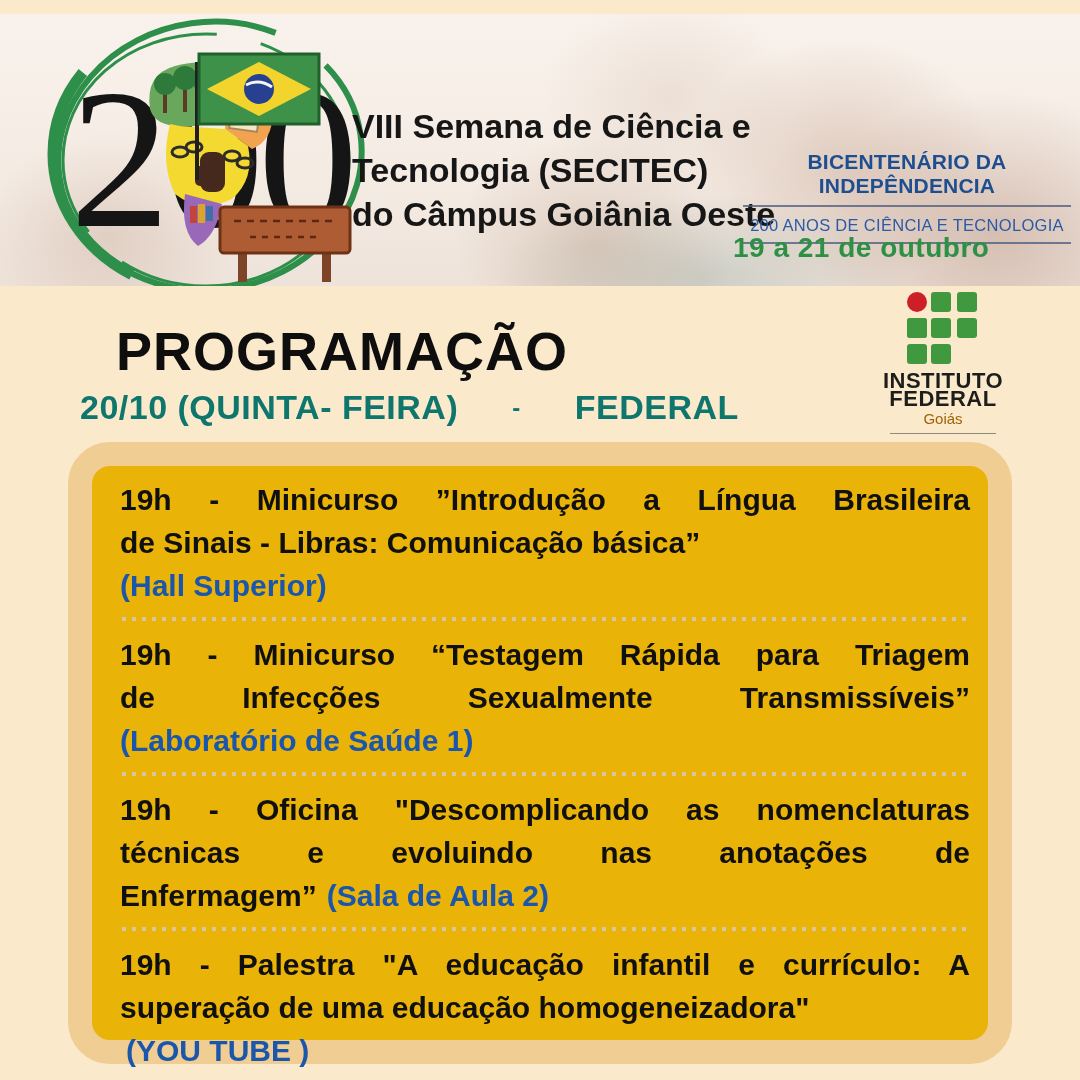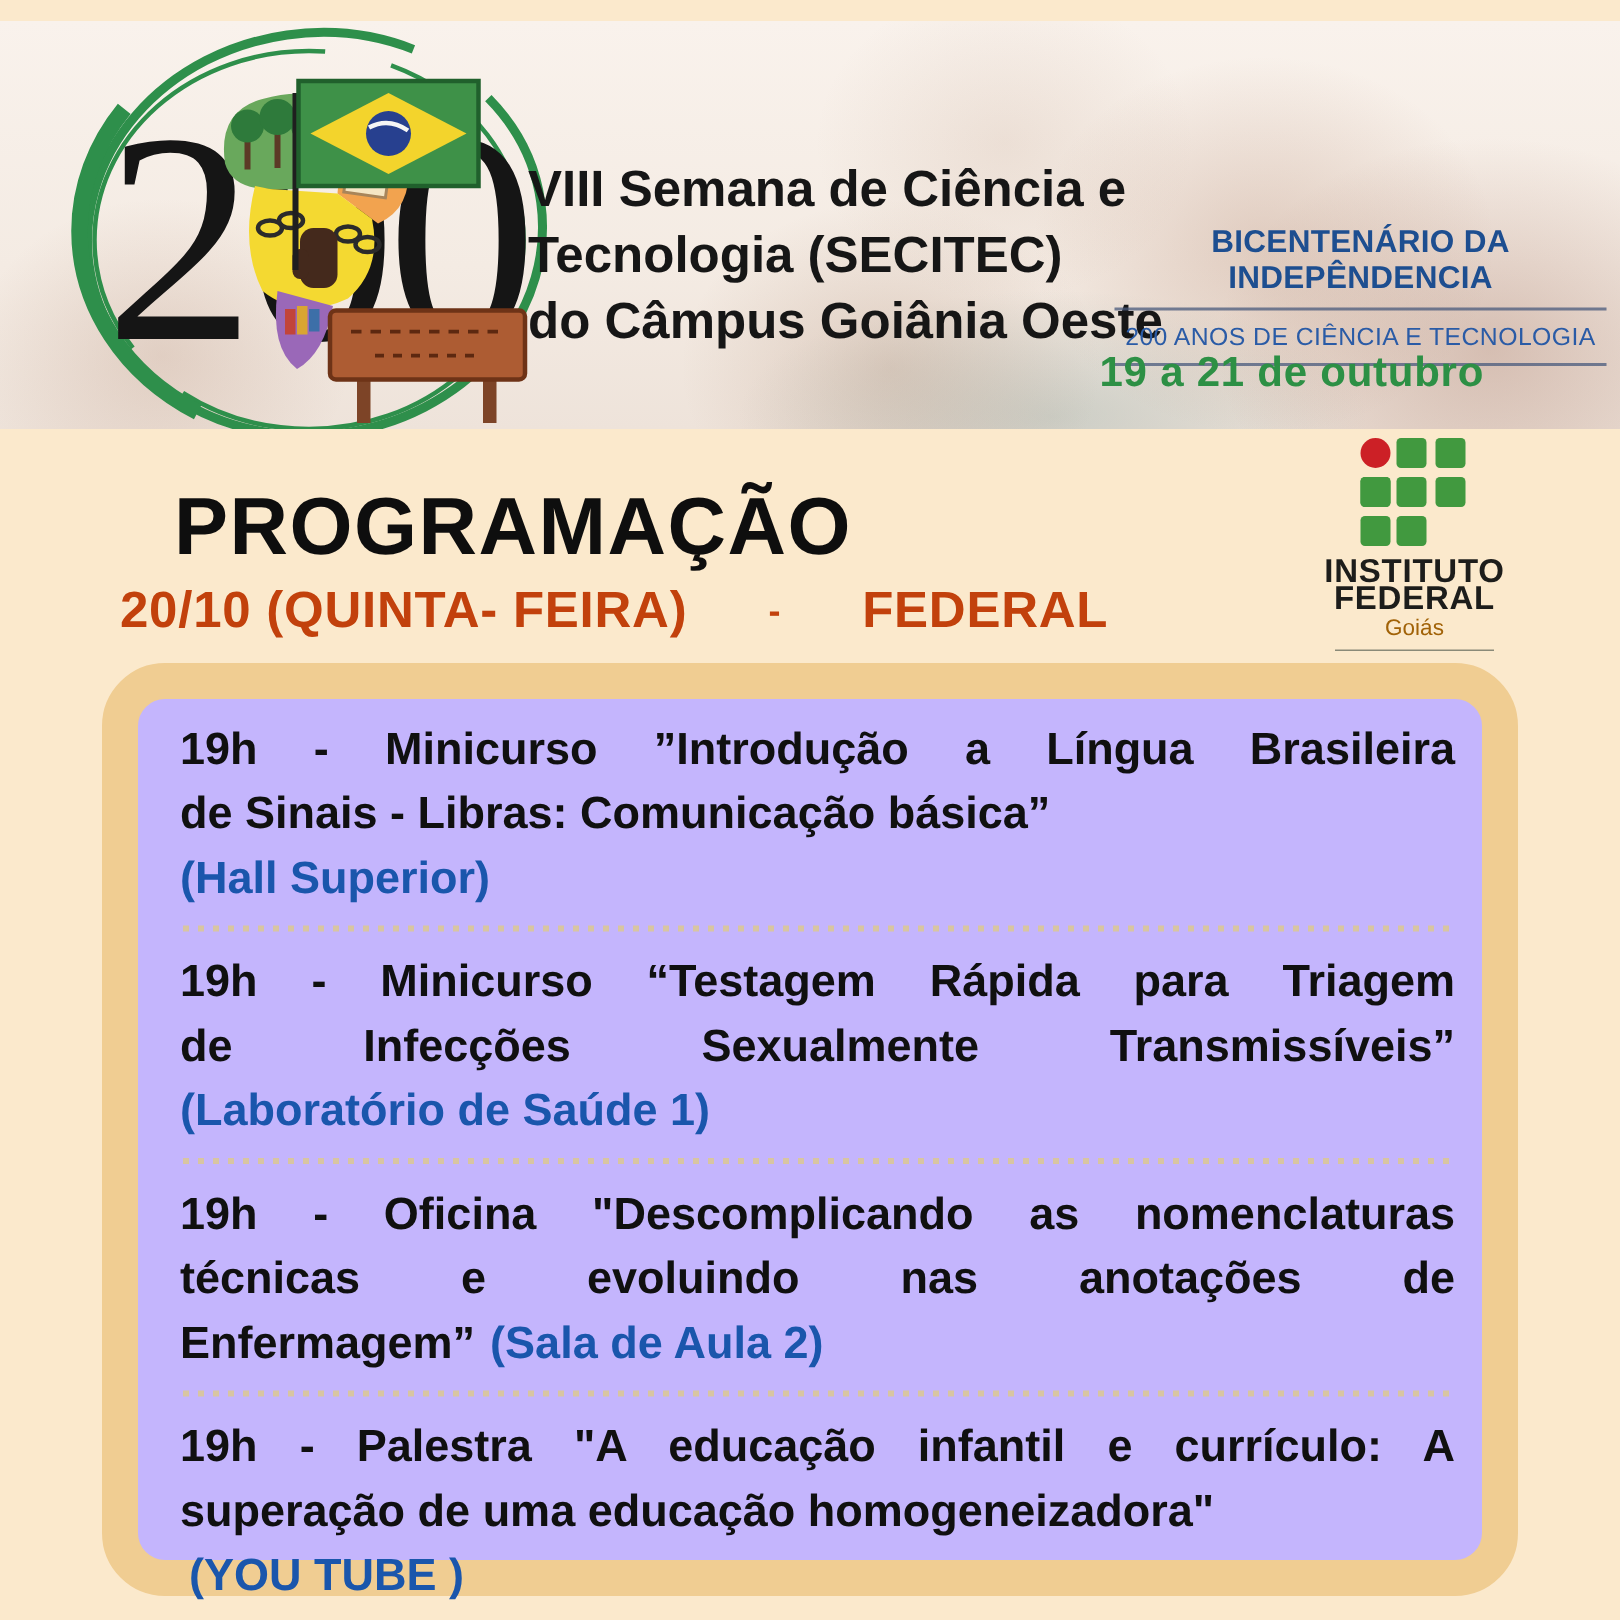--- a/index.html
+++ b/index.html
@@ -35,34 +35,34 @@
     position:absolute;left:733px;top:218px;width:348px;
     font-size:28px;font-weight:bold;color:#2d9045;letter-spacing:.5px;
   }
   
   .prog-title{
     position:absolute;left:68px;top:320px;
     font-size:54px;font-weight:bold;letter-spacing:1px;color:#0e0e0e;margin-left:48px;
   }
   .session-line{
     position:absolute;left:80px;top:388px;display:flex;align-items:center;
-    color:#c2410c;font-weight:bold;font-size:34px;letter-spacing:.5px;
+    color:#0f766e;font-weight:bold;font-size:34px;letter-spacing:.5px;
   }
   .session-dash{font-size:24px;margin:0 54px;font-weight:bold;}
   
   .ifg{position:absolute;left:878px;top:292px;width:130px;text-align:center;color:#1d1d1b;}
   .ifg svg{display:block;margin:0 auto 8px;}
   .ifg-inst{font-size:22px;font-weight:bold;line-height:18px;letter-spacing:.5px;}
   .ifg-state{font-size:15px;margin-top:2px;color:#a16207;}
   .ifg-rule{height:1px;background:#8a8a78;margin:6px 12px;}
   .ifg-campus{font-size:13.5px;line-height:17px;color:#2a2a28;}
   
   .card{
     position:absolute;left:68px;top:442px;width:944px;height:622px;box-sizing:border-box;
-    border:24px solid #f0cd92;border-radius:42px;background:#c4b5fd;
+    border:24px solid #f0cd92;border-radius:42px;background:#eab308;
     padding:12px 18px 8px 28px;
   }
   .item{font-size:30px;font-weight:bold;color:#101010;line-height:43px;}
   .line{display:block;text-align:left;}
   .line.stretch{text-align:justify;text-align-last:justify;}
   .loc{color:#1a56ac;}
   .loc.block{display:block;}
   .loc.inline{display:inline;margin-left:10px;margin-top:30px;}
   .dotsep{
     height:4px;margin:10px 2px 12px;

